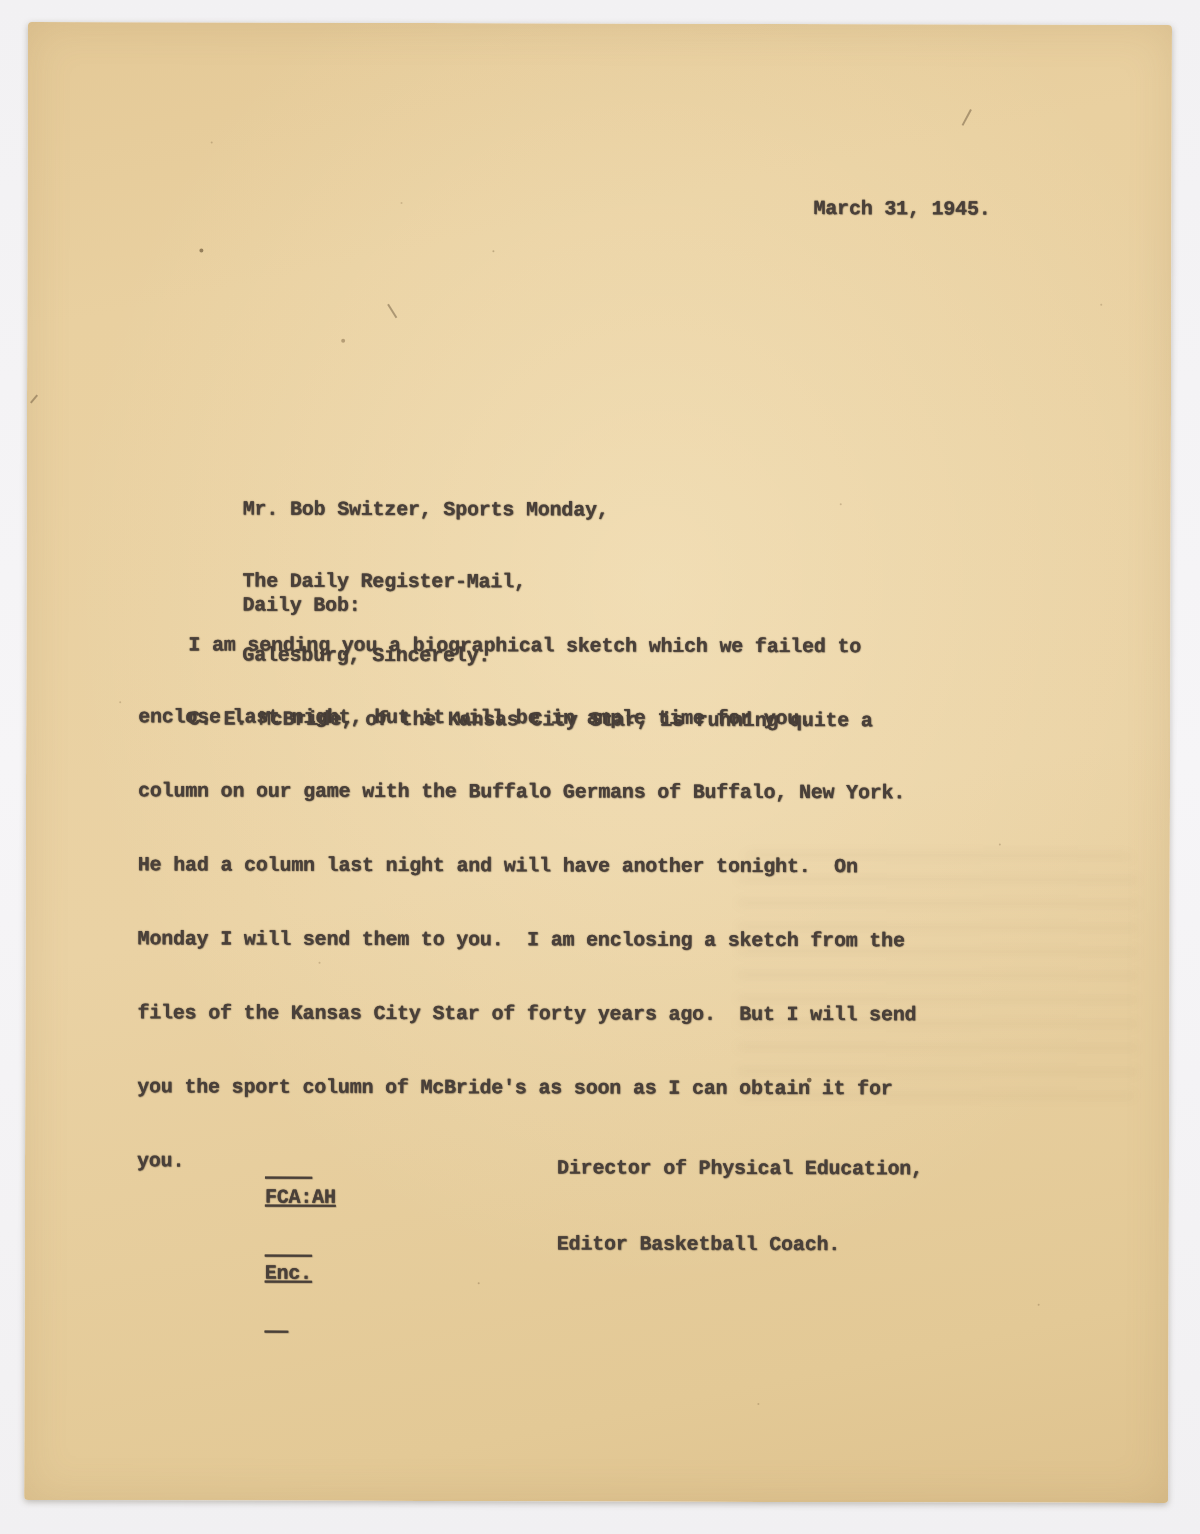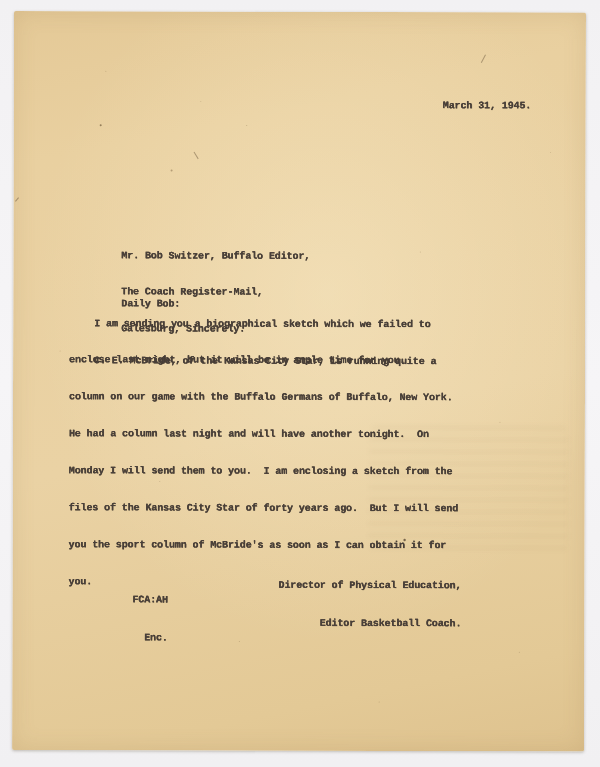--- a/index.html
+++ b/index.html
@@ -38,21 +38,21 @@
     color: #49403a;
     font-size: 10px;
     line-height: 12.3px;
     letter-spacing: -0.1px;
     font-weight: bold;
     white-space: pre;
     text-shadow: 0 0 0.6px rgba(62,50,40,0.9), 0.3px 0.3px 0.5px rgba(62,50,40,0.45);
   }
   .line { display: block; }
   .indent { padding-left: 25px; }
-  .sig-block .line { line-height: 14px; text-align: right; }
+  .sig-block .line { line-height: 14px; }
   
   .speckles {
     position: absolute;
     left: 0; top: 0;
     width: 2px; height: 2px;
     border-radius: 50%;
     background: transparent;
     box-shadow:
       86px 113px 0 0 rgba(80,60,35,0.55),
       157px 158px 0 0 rgba(100,75,45,0.40),
@@ -82,49 +82,49 @@
     width: 200px; height: 125px;
     background: repeating-linear-gradient(
       180deg,
       rgba(140,115,80,0.16) 0px, rgba(140,115,80,0.16) 3px,
       rgba(140,115,80,0.00) 3px, rgba(140,115,80,0.00) 12px);
     filter: blur(2.5px);
     opacity: 0.55;
     border-radius: 8px;
   }
   
-  .date-line      { left: 393px; top: 63px; margin-left: 36px; }
+  .date-line      { left: 393px; top: 63px; }
   .address-block  { left: 108px; top: 214px; }
   .salutation     { left: 108px; top: 262px; }
   .paragraph-1    { left: 56px;  top: 282px; }
   .paragraph-2    { left: 56px;  top: 319px; }
   .closing        { left: 263px; top: 468px; }
   .sig-title      { left: 266px; top: 542px; }
-  .initials-block { left: 120px; top: 557px; }
+  .initials-block { left: 120px; top: 557px; text-decoration: underline; }
 </style>
 </head>
 <body>
 
 <div class="backdrop"></div>
 
 <div class="paper">
 
   <div class="ghosting"></div>
   <div class="speckles"></div>
   <div class="scratch scratch-1"></div>
   <div class="scratch scratch-2"></div>
   <div class="scratch scratch-3"></div>
 
   <div class="ink date-line">
     <span class="line">March 31, 1945.</span>
   </div>
 
   <div class="ink address-block">
-    <span class="line">Mr. Bob Switzer, Buffalo Editor,</span>
-    <span class="line">The Coach Register-Mail,</span>
+    <span class="line">Mr. Bob Switzer, Sports Monday,</span>
+    <span class="line">The Daily Register-Mail,</span>
     <span class="line">Galesburg, Sincerely.</span>
   </div>
 
   <div class="ink salutation">
     <span class="line">Daily Bob:</span>
   </div>
 
   <div class="ink paragraph-1">
     <span class="line indent">I am sending you a biographical sketch which we failed to</span>
     <span class="line">enclose last night, but it will be in ample time for you.</span>

